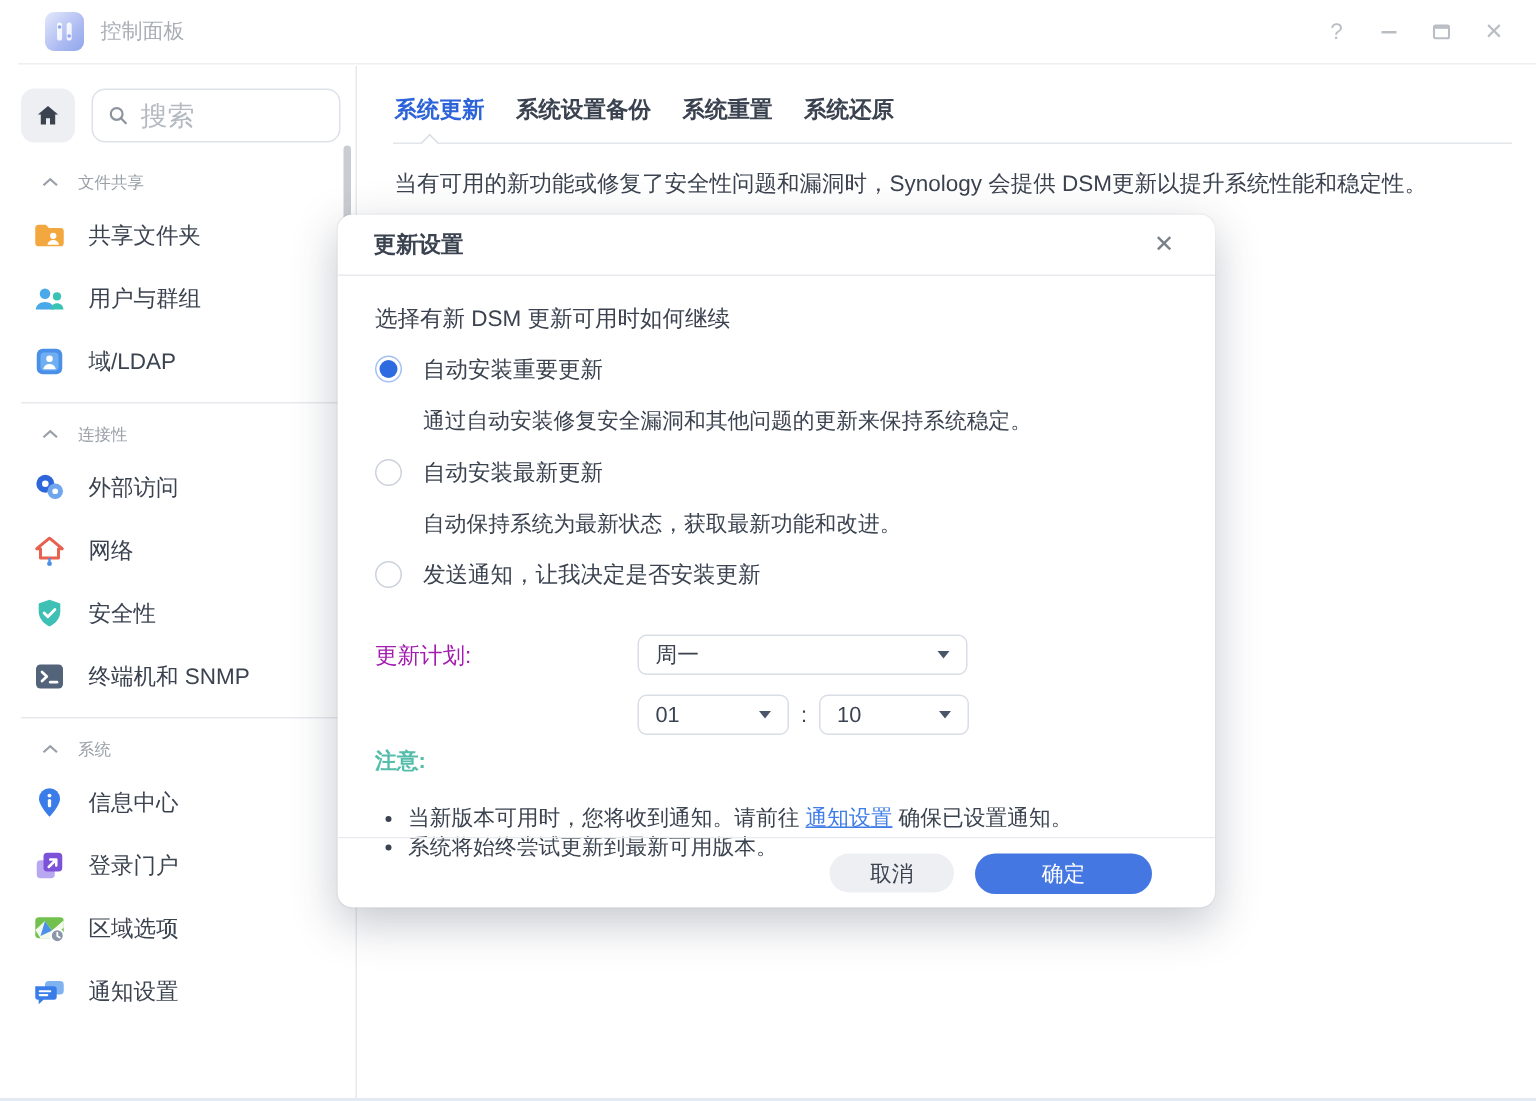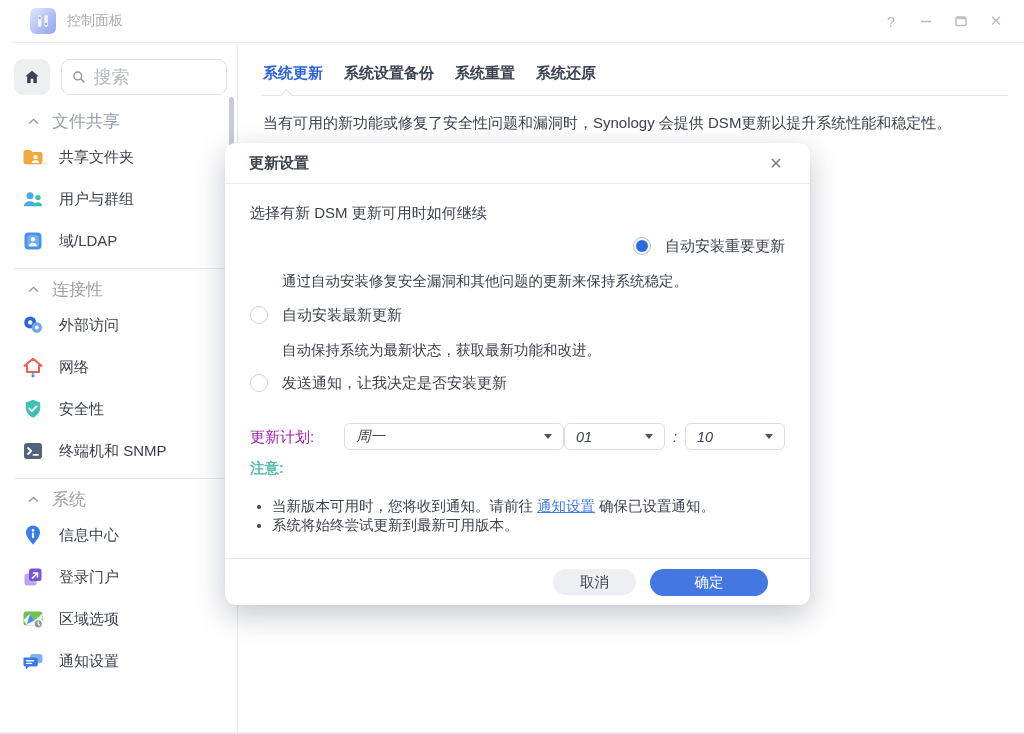--- a/index.html
+++ b/index.html
@@ -23,21 +23,21 @@
              border-right:1px solid #e7e9ed; }
   .search-row { display:flex; align-items:center; gap:11px; padding:15px 10px 6px 14px; }
   .home-btn { width:36px; height:36px; background:#edeff2; border-radius:9px; flex:0 0 auto;
               display:flex; align-items:center; justify-content:center; }
   .search-box { flex:1; height:36px; border:1px solid #dde1e8; border-radius:9px;
                 display:flex; align-items:center; padding:0 10px; gap:8px; background:#fff; }
   .search-box input { border:none; outline:none; width:100%; font-size:18px; color:#3b4350;
                       font-family:inherit; background:transparent; }
   .search-box input::placeholder { color:#b4bac2; }
   .section-header { display:flex; align-items:center; gap:13px; height:30px; margin-top:5px;
-                    padding-left:28px; color:#9aa0a8; font-size:17px; }
+                    padding-left:28px; color:#9aa0a8; font-size:11px; }
   .side-item { display:flex; align-items:center; gap:14px; height:42px; padding-left:21px;
                font-size:15px; color:#3b4350; cursor:default; }
   .side-item .ic { width:24px; height:24px; flex:0 0 auto; }
   .side-divider { height:1px; background:#e7e9ed; margin:6px 12px 0 14px; }
   .scroll-thumb { position:absolute; right:3px; top:53px; width:5px; height:78px;
                   background:#c9ccd2; border-radius:3px; }
 
   
   .main { position:absolute; left:239px; top:44px; right:0; bottom:0; background:#fff; }
   .tabs { display:flex; gap:21px; padding:20px 0 0 24px; position:relative; }
@@ -54,32 +54,32 @@
             border-radius:10px; z-index:10;
             box-shadow:0 10px 30px rgba(45,55,75,.28), 0 0 1px rgba(0,0,0,.1); }
   .dialog-header { height:41px; display:flex; align-items:center; padding:0 24px;
                    border-bottom:1px solid #e8eaee; }
   .dialog-title { font-size:15px; font-weight:700; color:#3b4350; }
   .dialog-close { margin-left:auto; color:#7a8089; font-size:16px; width:20px; height:20px;
                   display:flex; align-items:center; justify-content:center; cursor:default; }
   .dialog-body { padding:0 25px; }
   .dlg-prompt { margin-top:19px; font-size:15px; color:#3b4350; line-height:20px; }
   .radio-row { display:flex; align-items:center; gap:14px; height:20px; }
-  .radio-row.r1 { margin-top:13px;justify-content:flex-end; } .radio-row.r2 { margin-top:14px; } .radio-row.r3 { margin-top:13px; }
+  .radio-row.r1 { margin-top:13px; } .radio-row.r2 { margin-top:14px; } .radio-row.r3 { margin-top:13px; }
   .radio { width:18px; height:18px; border-radius:50%; border:1px solid #ccd2db; background:#fff;
            position:relative; flex:0 0 auto; }
   .radio.selected { border-color:#a4c0f4; }
   .radio.selected::after { content:""; position:absolute; inset:2px; border-radius:50%; background:#2e6ae0; }
   .radio-label { font-size:15px; color:#3b4350; }
   .radio-desc { margin:15px 0 0 32px; font-size:14.5px; color:#3b4350; line-height:20px; }
   .radio-desc.d1 { margin-top:15px; } .radio-desc.d2 { margin-top:15px; }
 
   .schedule { display:flex; margin-top:30px; }
   .schedule-label { width:175px; font-size:15px; color:#a21caf; padding-top:5px; }
-  .schedule-ctrls { display:flex; gap:0;font-style:italic; }
+  .schedule-ctrls { display:flex; flex-direction:column; gap:13px; }
   .sel { height:27px; border:1px solid #d8dde6; border-radius:6px; background:#fff;
          display:flex; align-items:center; justify-content:space-between; padding:0 11px;
          font-size:14.5px; color:#3b4350; cursor:default; }
   .sel-day { width:220px; }
   .sel-hour { width:101px; } .sel-min { width:100px; }
   .caret { width:0; height:0; border-left:4.5px solid transparent; border-right:4.5px solid transparent;
            border-top:5.5px solid #4a5568; }
   .time-row { display:flex; align-items:center; gap:8px; }
   .time-colon { font-size:14.5px; color:#3b4350; }
 

